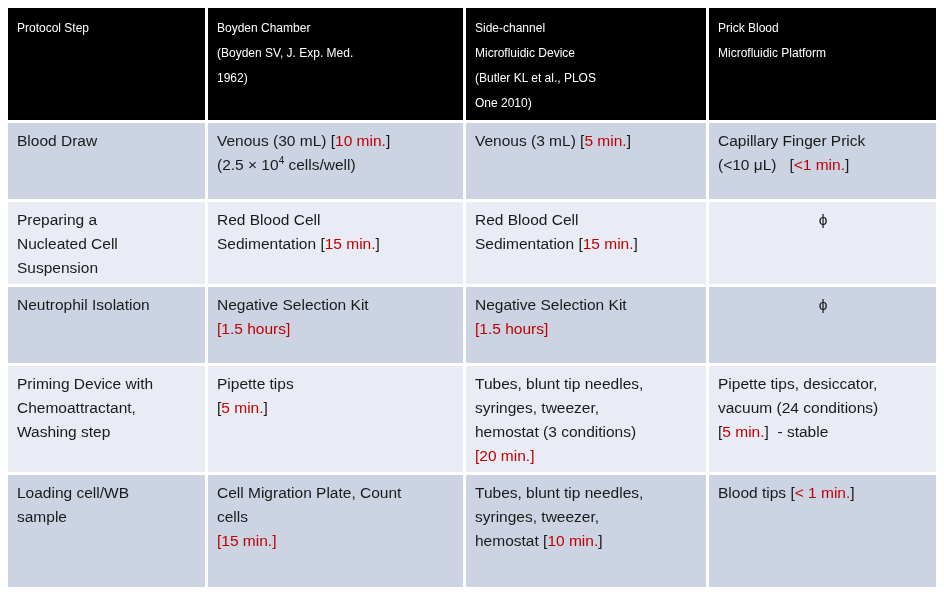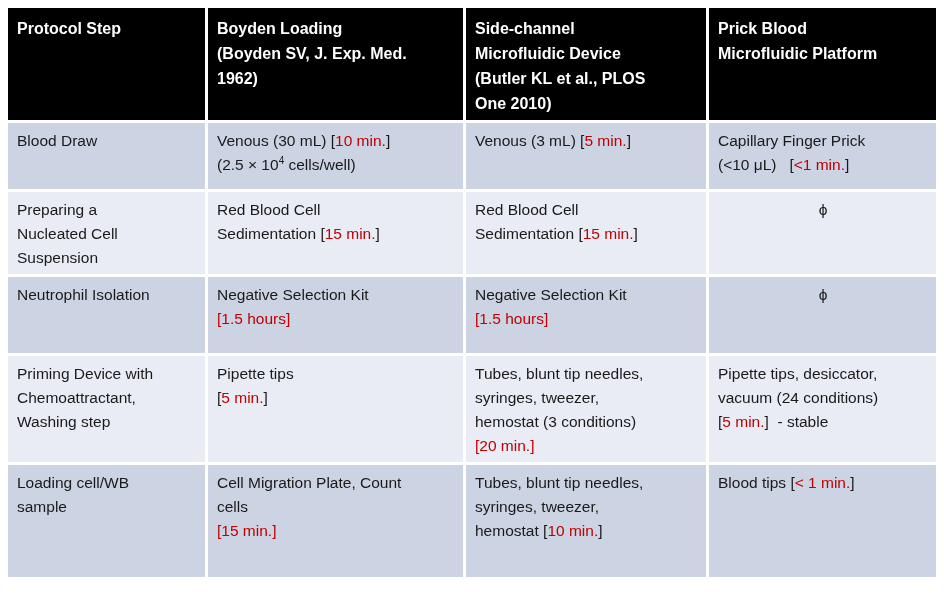--- a/index.html
+++ b/index.html
@@ -23,36 +23,36 @@
     border-collapse:separate;
     border-spacing:3px;
     table-layout:fixed;
     width:934px;
   }
   col.c0{width:197px;} col.c1{width:255px;} col.c2{width:240px;} col.c3{width:227px;}
   th,td{vertical-align:top;box-sizing:border-box;}
   thead th{
     background:var(--header-bg);
     color:var(--header-text);
-    font-weight:bold;
-    font-size:16px;
+    font-weight:normal;
+    font-size:12px;
     line-height:25px;
     text-align:left;
     padding:8px 8px 4px 9px;
   }
   thead tr{height:112px;}
   td{
     font-size:15.5px;
     line-height:24px;
     color:var(--body-text);
     padding:6px 8px 4px 9px;
   }
   tbody tr:nth-child(odd) td{background:var(--row-dark);}
   tbody tr:nth-child(even) td{background:var(--row-light);}
-  tr.r0{height:66px;} tr.r1{height:78px;} tr.r2{height:76px;}
+  tr.r0{height:76px;} tr.r1{height:78px;} tr.r2{height:76px;}
   tr.r3{height:100px;} tr.r4{height:112px;padding-left:48px;} tr.r5{height:34px;}
   .ln{white-space:nowrap;}
   .red{color:var(--accent-red);}
   td.center{text-align:center;}
   sup{font-size:10px;line-height:0;}
 </style>
 </head>
 <body>
 
 <div class="page">
@@ -62,21 +62,21 @@
         <col class="c1">
         <col class="c2">
         <col class="c3">
     </colgroup>
     <thead>
       <tr id="header-row">
           <th>
             <div class="ln">Protocol Step</div>
           </th>
           <th>
-            <div class="ln">Boyden Loading</div>
+            <div class="ln">Boyden Chamber</div>
             <div class="ln">(Boyden SV, J. Exp. Med.</div>
             <div class="ln">1962)</div>
           </th>
           <th>
             <div class="ln">Side-channel</div>
             <div class="ln">Microfluidic Device</div>
             <div class="ln">(Butler KL et al., PLOS</div>
             <div class="ln">One 2010)</div>
           </th>
           <th>

